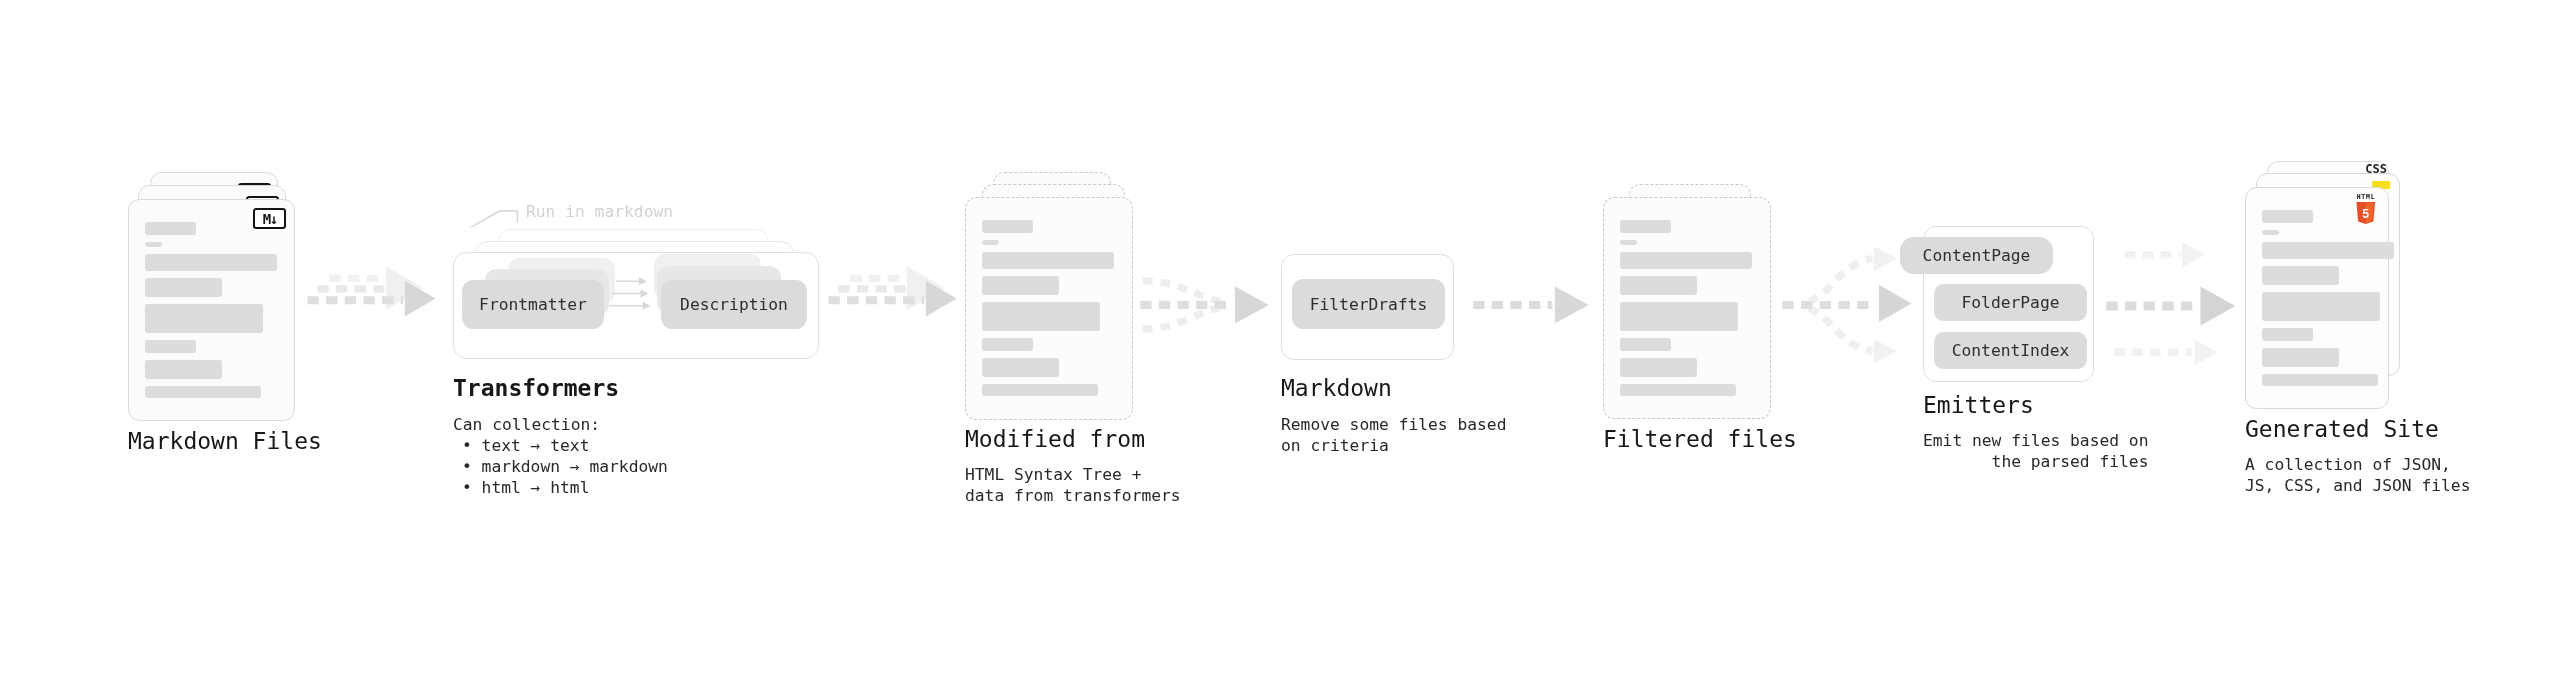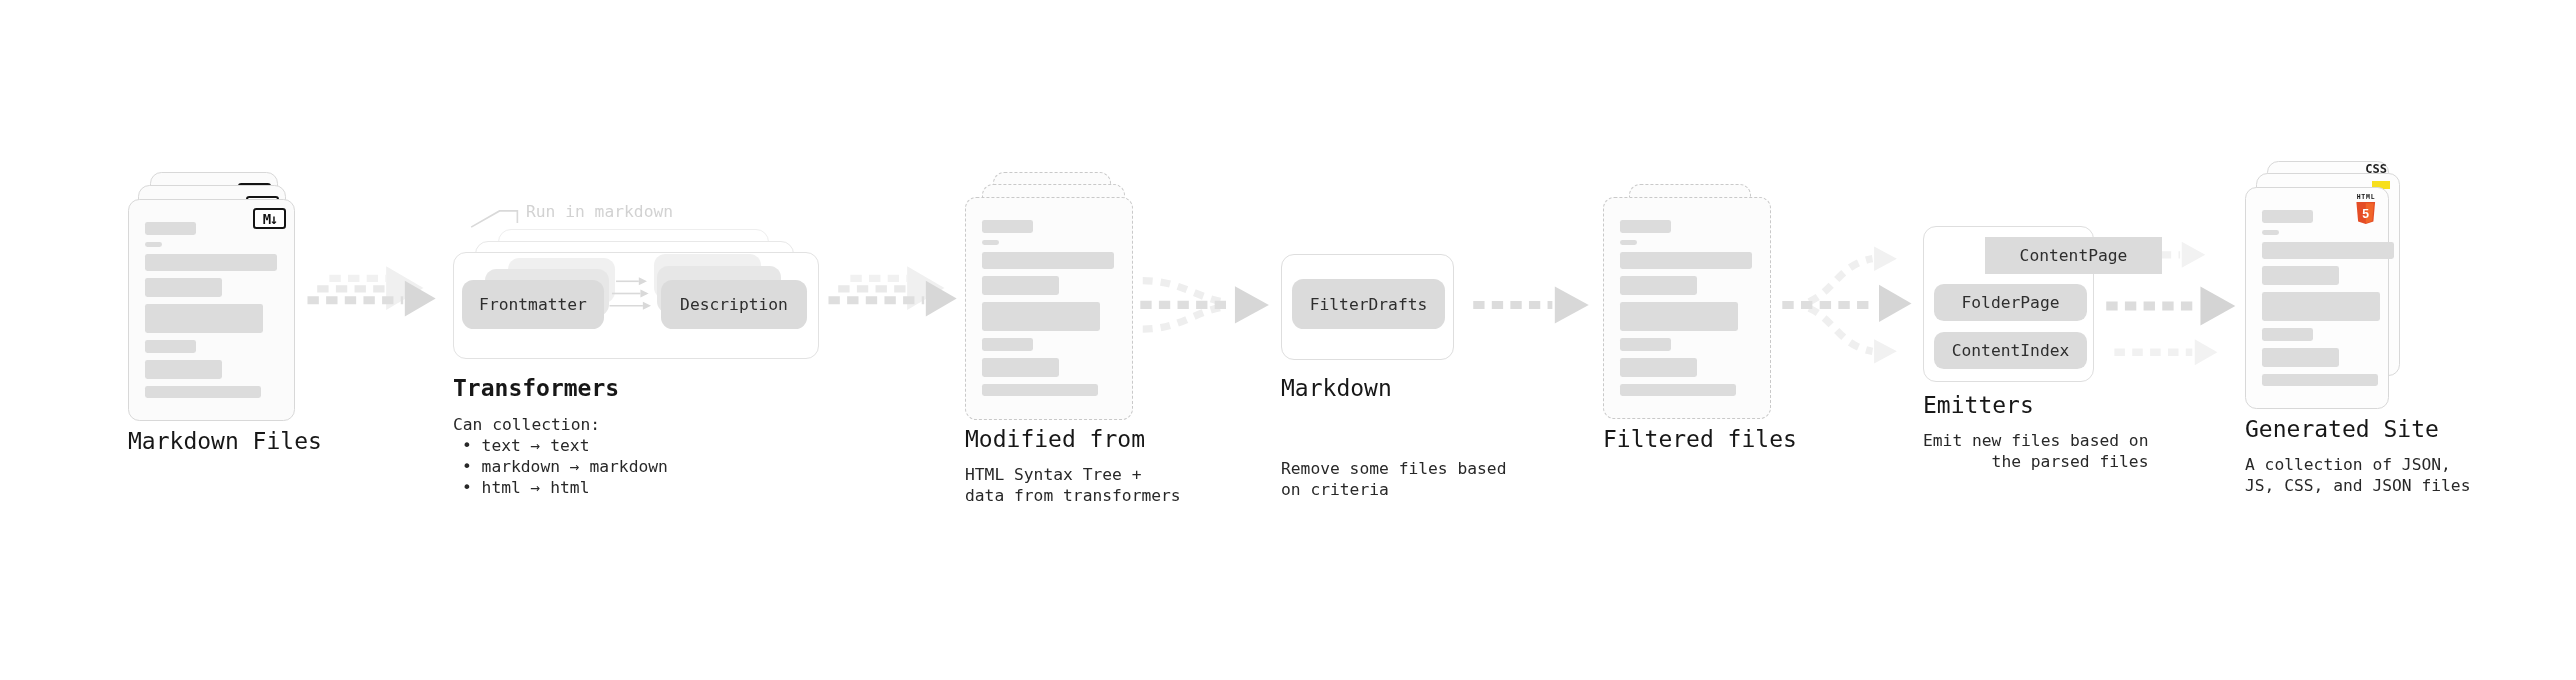--- a/index.html
+++ b/index.html
@@ -153,21 +153,21 @@
     <path d="M 8,28 C 55,28 75,50 112,55" fill="none" stroke="#eeeeee" stroke-width="9" stroke-dasharray="12 10"></path>
     <path d="M 8,88 C 55,88 75,64 112,60" fill="none" stroke="#eeeeee" stroke-width="9" stroke-dasharray="12 10"></path>
     <line x1="5" y1="58" x2="118" y2="58" stroke="#dedede" stroke-width="10" stroke-dasharray="14 9"></line>
     <polygon points="122,35 164,58 122,81" fill="#d7d7d7"></polygon>
   </svg>
 
   <div>
     <div class="panel" style="left:1281px;top:254px;width:173px;height:106px;"></div>
     <div class="pill" style="left:1292px;top:279px;width:153px;height:50px;">FilterDrafts</div>
     <div class="heading" style="left:1281px;top:375px;">Markdown</div>
-    <div class="subtext" style="left:1281px;top:414px;margin-top:44px;">
+    <div class="subtext" style="left:1281px;top:414px;">
       <div>Remove some files based</div>
       <div>on criteria</div>
     </div>
   </div>
 
   <svg class="flow" style="left:1468px;top:284px;" width="130" height="42" viewBox="0 0 160 52">
     <line x1="6" y1="26" x2="104" y2="26" stroke="#dcdcdc" stroke-width="10" stroke-dasharray="14 9"></line>
     <polygon points="107,3 149,26 107,49" fill="#d8d8d8"></polygon>
   </svg>
 
@@ -192,21 +192,21 @@
     <path d="M 38,76 C 70,62 75,30 116,23" fill="none" stroke="#efefef" stroke-width="9" stroke-dasharray="12 10"></path>
     <path d="M 38,84 C 70,98 75,130 116,137" fill="none" stroke="#efefef" stroke-width="9" stroke-dasharray="12 10"></path>
     <polygon points="118,8 146,23 118,38" fill="#f1f1f1"></polygon>
     <polygon points="118,122 146,137 118,152" fill="#f1f1f1"></polygon>
     <line x1="5" y1="80" x2="112" y2="80" stroke="#dedede" stroke-width="10" stroke-dasharray="14 9"></line>
     <polygon points="124,55 164,78 124,101" fill="#d6d6d6"></polygon>
   </svg>
 
   <div>
     <div class="panel" style="left:1923px;top:226px;width:171px;height:156px;"></div>
-    <div class="pill" style="left:1985px;top:237px;width:177px;height:37px;border-radius:0;">ContentPage</div>
+    <div class="pill" style="left:1900px;top:237px;width:153px;height:37px;border-radius:14px;">ContentPage</div>
     <div class="pill" style="left:1934px;top:284px;width:153px;height:37px;border-radius:9.8px;">FolderPage</div>
     <div class="pill" style="left:1934px;top:332px;width:153px;height:37px;border-radius:9.8px;">ContentIndex</div>
     <div class="heading" style="left:1923px;top:392px;">Emitters</div>
     <div class="subtext" style="left:1923px;top:430px;text-align:right;">
       <div>Emit new files based on</div>
       <div>the parsed files</div>
     </div>
   </div>
 
   <svg class="flow" style="left:2103px;top:237px;" width="138" height="138" viewBox="0 0 170 170">

